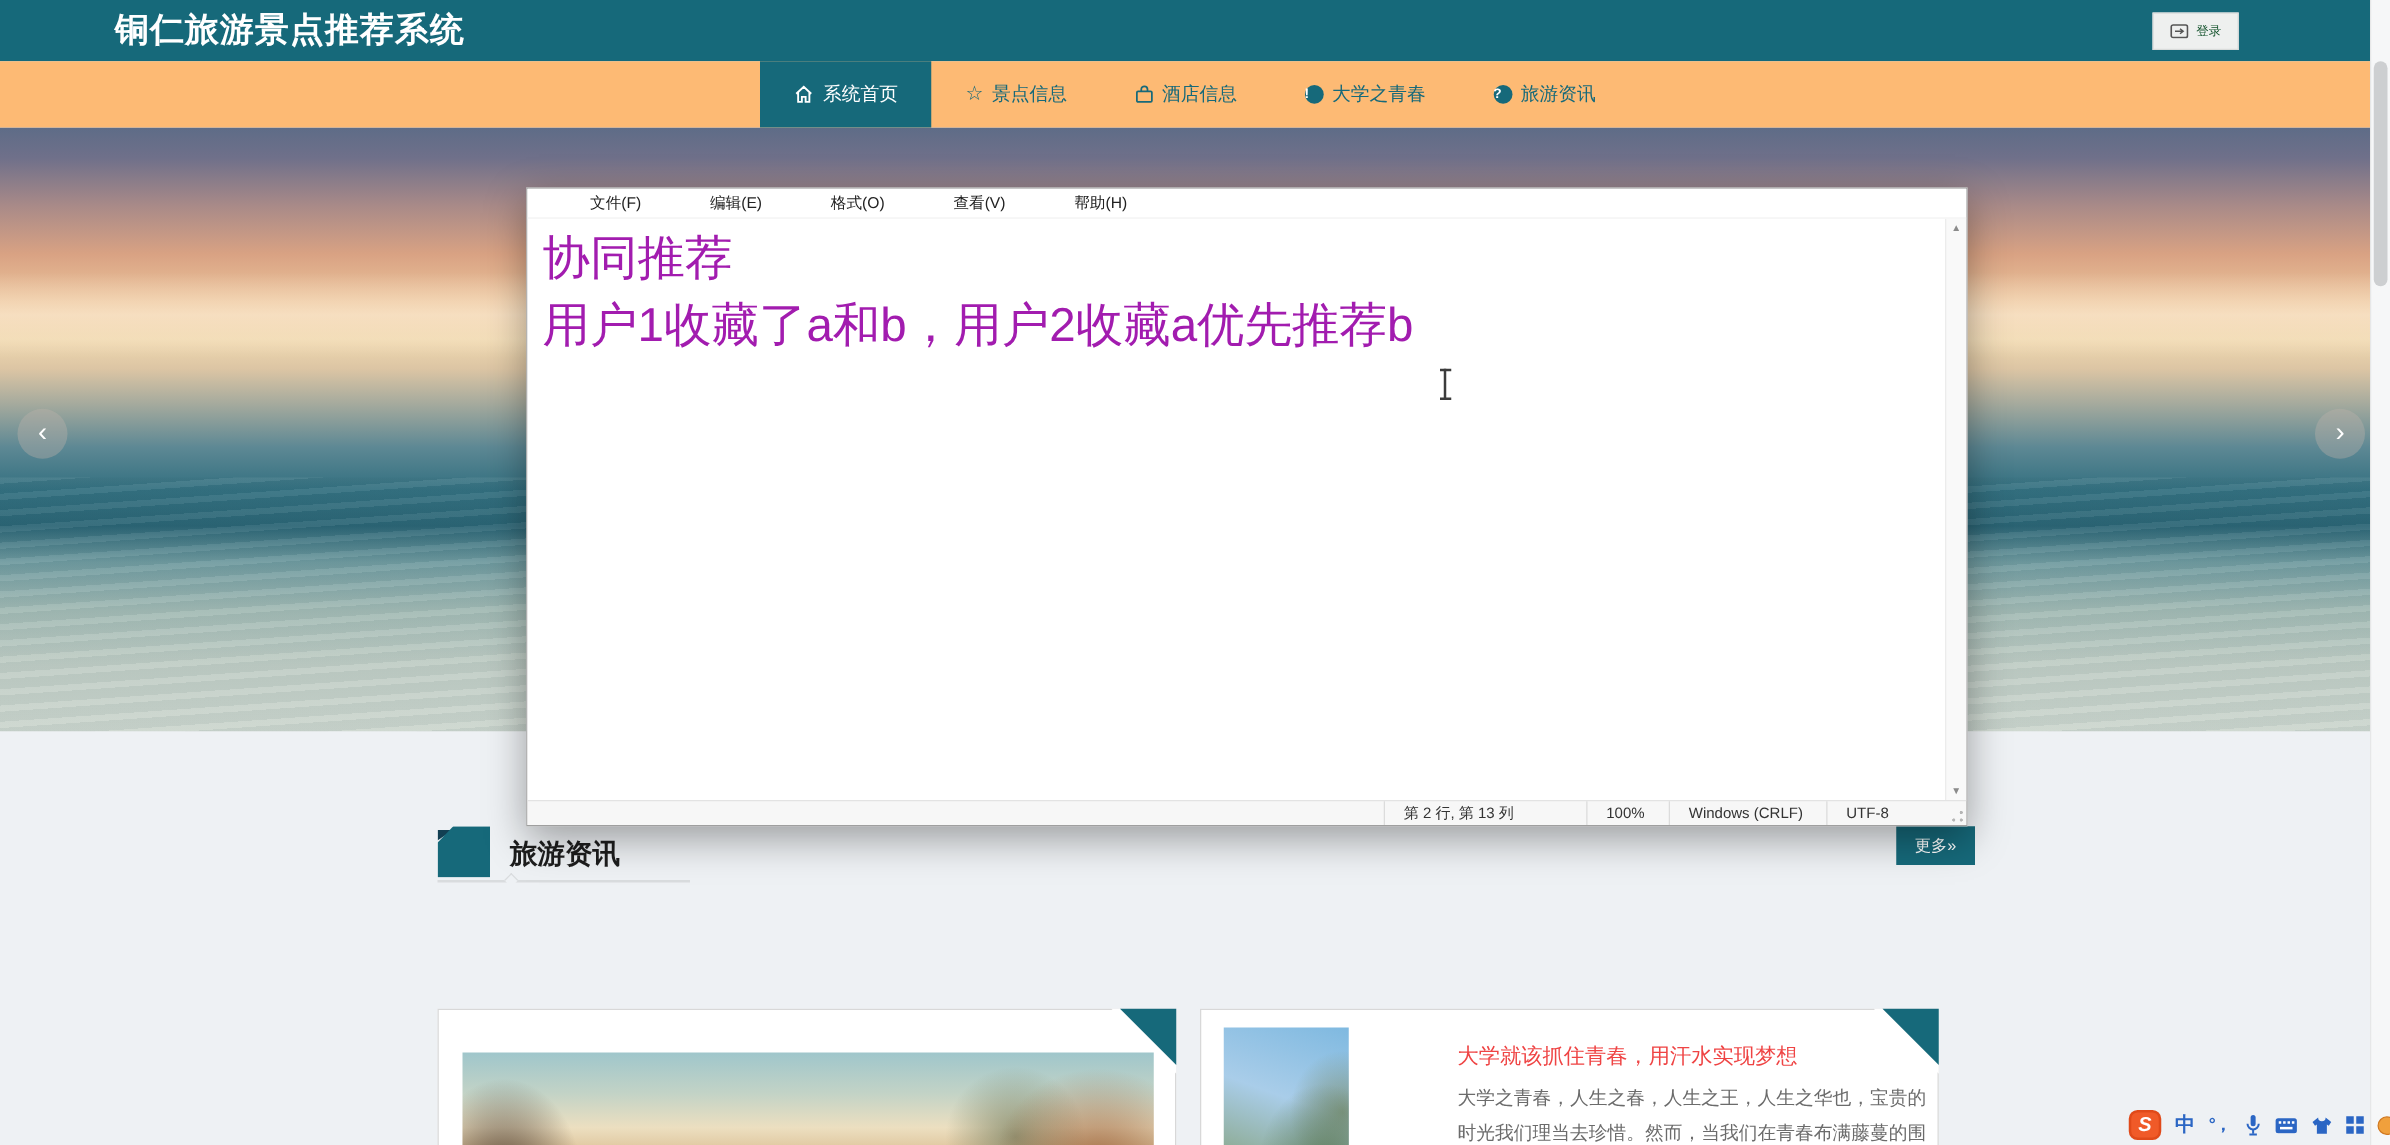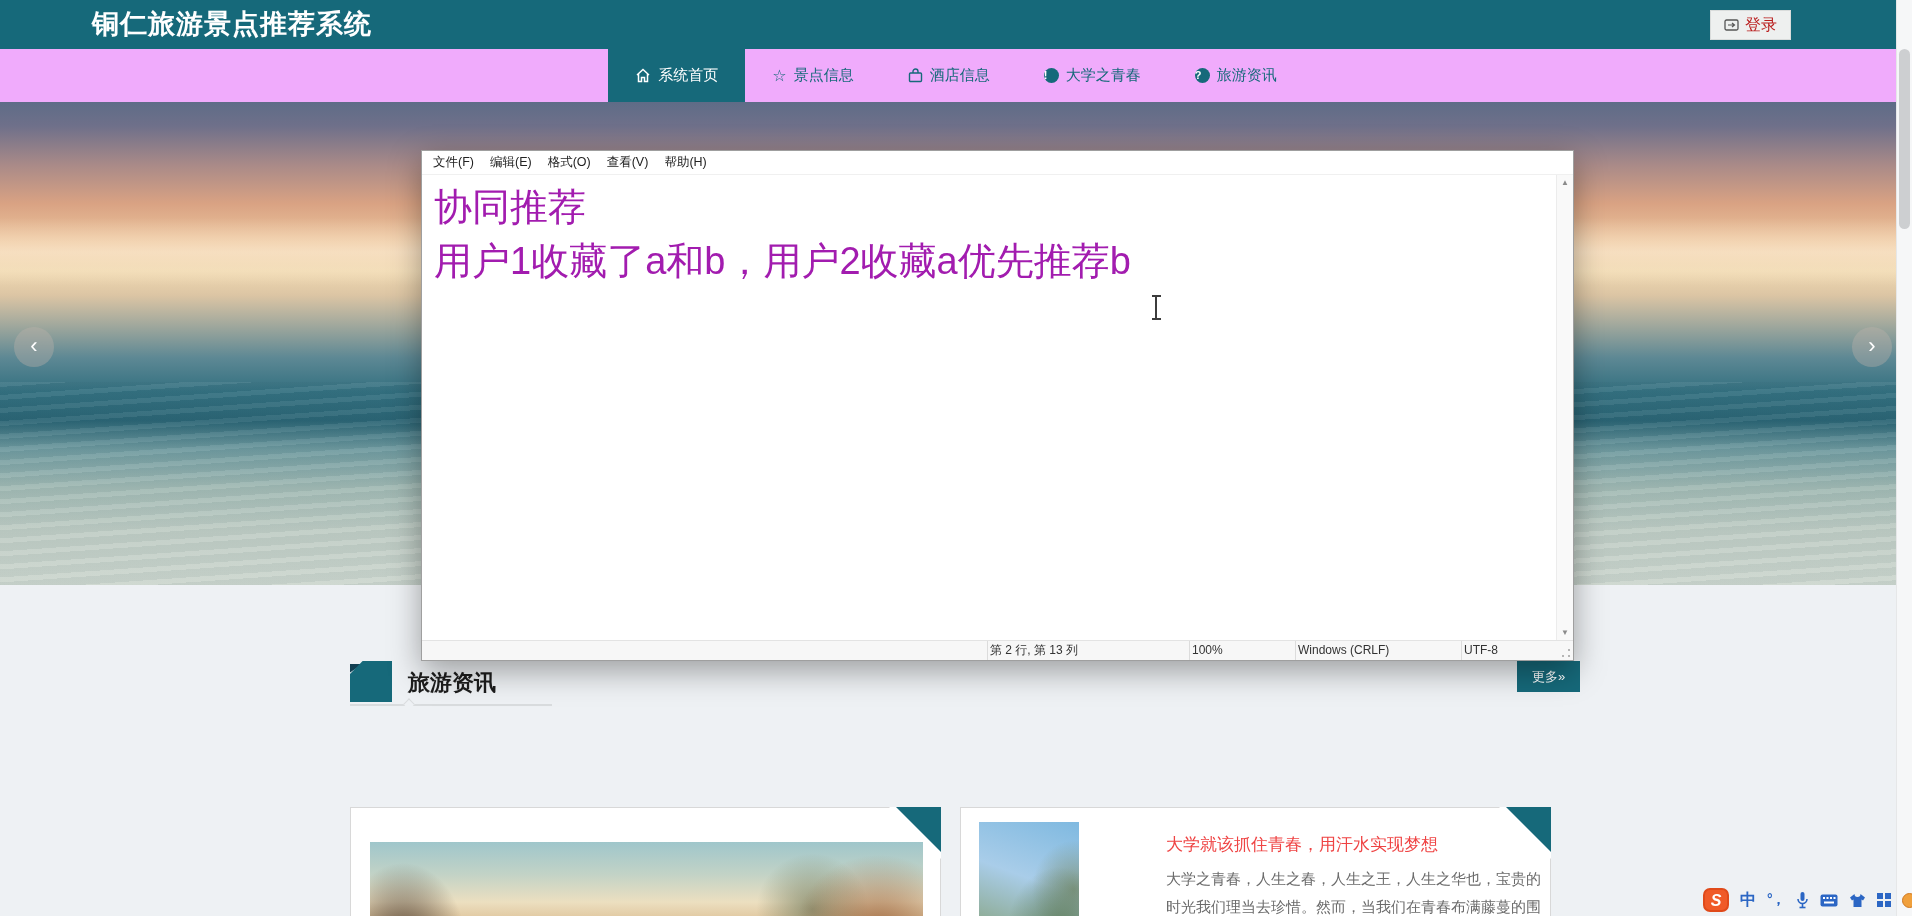--- a/index.html
+++ b/index.html
@@ -2,25 +2,25 @@
 <html><head>
 <meta charset="utf-8">
 <style>
   * { margin:0; padding:0; box-sizing:border-box; }
   html,body { width:1912px; height:916px; overflow:hidden; }
   body { font-family:"Liberation Sans","DejaVu Sans",sans-serif; background:#eef1f4; position:relative; }
 
   
   .app-header { position:absolute; left:0; top:0; width:1912px; height:49px; background:#16697a; z-index:3; }
   .app-title { position:absolute; left:92px; top:0; line-height:49px; color:#fff; font-size:27px; font-weight:bold; letter-spacing:1px; }
-  .login-btn { position:absolute; right:121px; top:10px; height:30px; padding:0 13px; background:#eef0ef; border:1px solid #d9dcdb; color:#b91c1c; font-size:16px; display:flex; align-items:center; gap:6px; cursor:pointer; }
+  .login-btn { position:absolute; right:121px; top:10px; height:30px; padding:0 13px; background:#eef0ef; border:1px solid #d9dcdb; color:#14532d; font-size:10px; display:flex; align-items:center; gap:6px; cursor:pointer; }
   .login-icon svg { display:block; }
 
   
-  .nav-bar { position:absolute; left:0; top:49px; width:1912px; height:53px; background:#f0abfc; z-index:3; display:flex; justify-content:center; }
+  .nav-bar { position:absolute; left:0; top:49px; width:1912px; height:53px; background:#fdba74; z-index:3; display:flex; justify-content:center; }
   .nav-item { height:53px; display:flex; align-items:center; gap:7px; padding:0 27px; color:#16697a; font-size:15px; cursor:pointer; }
   .nav-item.active { background:#16697a; color:#fff; }
   .nav-icon { display:flex; align-items:center; }
   .nav-star { font-size:16px; line-height:1; }
   .nav-badge { width:15px; height:15px; border-radius:50%; background:#16697a; color:#fff; font-size:11px; font-weight:bold; text-align:center; line-height:15px; }
 
   
   .hero { position:absolute; left:0; top:102px; width:1912px; height:483px; z-index:1;
     background:linear-gradient(180deg,
       #5e6c87 0%, #6f708a 5%, #a98a88 13%, #d9a283 21%, #ecc69d 29%,
@@ -42,28 +42,28 @@
   .np-appicon { width:15px; height:17px; margin:0 8px 0 11px; background:#fdfdfd; border:1px solid #9fb6c4; position:relative;
     background:linear-gradient(180deg,#bfe0ea 0 4px,#fdfdfd 4px); }
   .np-appicon::after { content:""; position:absolute; left:2px; top:6px; width:9px; height:1px; background:#9aa7ae;
     box-shadow:0 3px 0 #9aa7ae, 0 6px 0 #9aa7ae; }
   .np-title { font-size:12.5px; color:#444; flex:1; }
   .np-controls { display:flex; height:100%; }
   .np-ctrl { width:42px; height:100%; display:flex; align-items:center; justify-content:center; font-size:13px; color:#555; cursor:pointer; }
   .np-ctrl.min { background:#f6f6f6; }
   .np-max-box { width:10px; height:10px; border:1px solid #666; display:block; }
   .np-menubar { height:24px; display:flex; align-items:center; padding-left:3px; border-bottom:1px solid #f0f0f0; background:#fff; }
-  .np-menu { font-size:12.5px; color:#222; padding:0 8px; cursor:pointer; }
+  .np-menu { font-size:12.5px; color:#222; padding:0 8px; cursor:pointer;margin-left:39px; }
   .np-content { flex:1; position:relative; background:#fff; overflow:hidden; }
   .np-text { padding:6px 26px 0 12px; font-size:38px; line-height:1.42; color:#a21caf; white-space:pre-wrap; }
   .np-vscroll { position:absolute; right:0; top:0; bottom:0; width:17px; background:#f9f9f9; border-left:1px solid #ececec;
     display:flex; flex-direction:column; justify-content:space-between; align-items:center; }
   .np-vscroll .arr { font-size:8px; color:#8b8b8b; padding:3px 0; }
   .np-statusbar { height:20px; background:#f7f7f7; border-top:1px solid #e3e3e3; display:flex; justify-content:flex-end; align-items:stretch; font-size:12px; color:#333; position:relative; }
-  .np-cell { border-left:1px solid #dcdcdc; line-height:19px; padding-left:2px;margin-left:40px; }
+  .np-cell { border-left:1px solid #dcdcdc; line-height:19px; padding-left:15px; }
   .np-cell.pos { width:162px; }
   .np-cell.zoom { width:66px; }
   .np-cell.eol { width:126px; }
   .np-cell.enc { width:112px; }
   .np-grip { position:absolute; right:2px; bottom:2px; width:10px; height:10px;
     background:radial-gradient(circle at 8px 2px,#b5b5b5 1px,transparent 1.5px),
                radial-gradient(circle at 8px 8px,#b5b5b5 1px,transparent 1.5px),
                radial-gradient(circle at 2px 8px,#b5b5b5 1px,transparent 1.5px); }
   .ibeam-cursor { position:absolute; left:727px; top:120px; width:14px; height:25px;
     background:linear-gradient(#3c3c3c,#3c3c3c) top center/9px 2px no-repeat,

